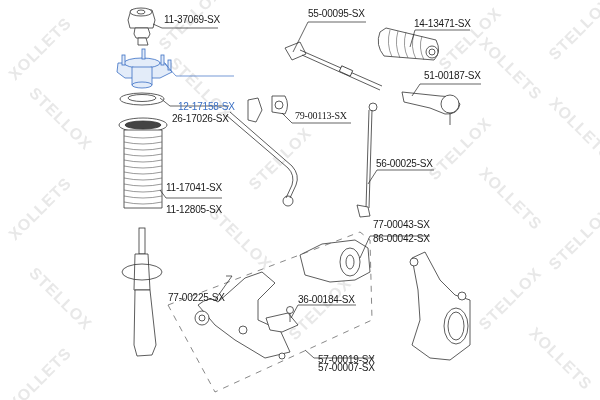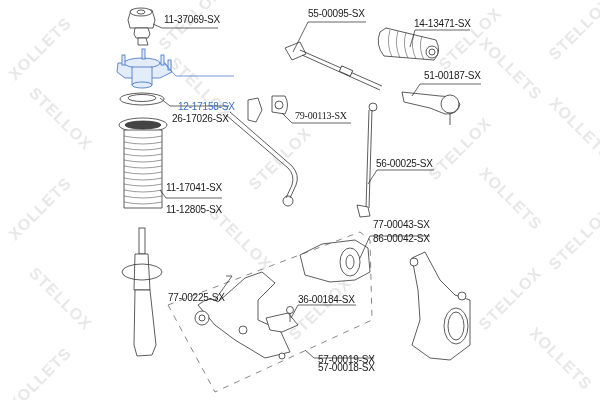--- a/index.html
+++ b/index.html
@@ -192,14 +192,14 @@
   <div class="label" style="left:308px;top:8px;">55-00095-SX</div>
   <div class="label" style="left:414px;top:18px;">14-13471-SX</div>
   <div class="label" style="left:424px;top:70px;">51-00187-SX</div>
   <div class="label" style="left:295px;top:110px;font-family:Liberation Serif, serif;">79-00113-SX</div>
   <div class="label" style="left:376px;top:158px;">56-00025-SX</div>
   <div class="label" style="left:373px;top:219px;">77-00043-SX</div>
   <div class="label" style="left:373px;top:233px;">86-00042-SX</div>
   <div class="label" style="left:168px;top:246px;margin-top:46px;">77-00225-SX</div>
   <div class="label" style="left:298px;top:294px;">36-00184-SX</div>
   <div class="label" style="left:318px;top:326px;margin-top:28px;">57-00019-SX</div>
-  <div class="label" style="left:318px;top:362px;">57-00018-SX</div>
+  <div class="label" style="left:318px;top:362px;">57-00007-SX</div>
 </div>
 
 </body></html>

